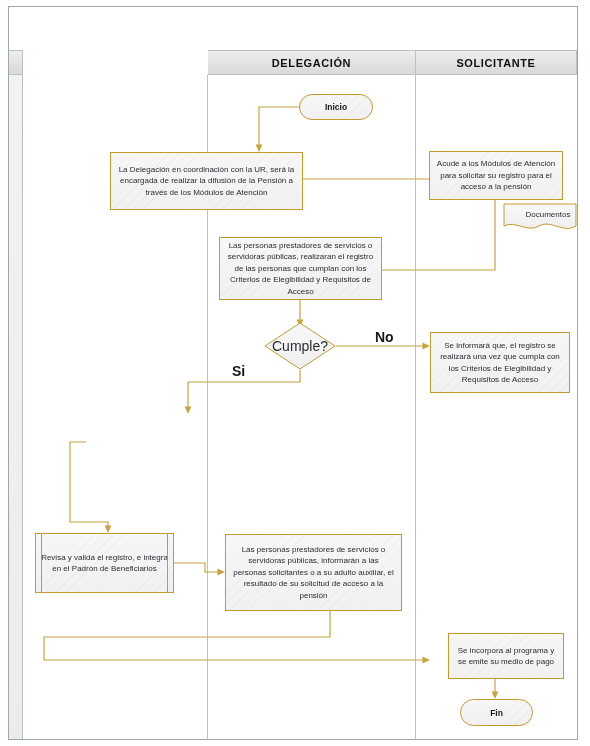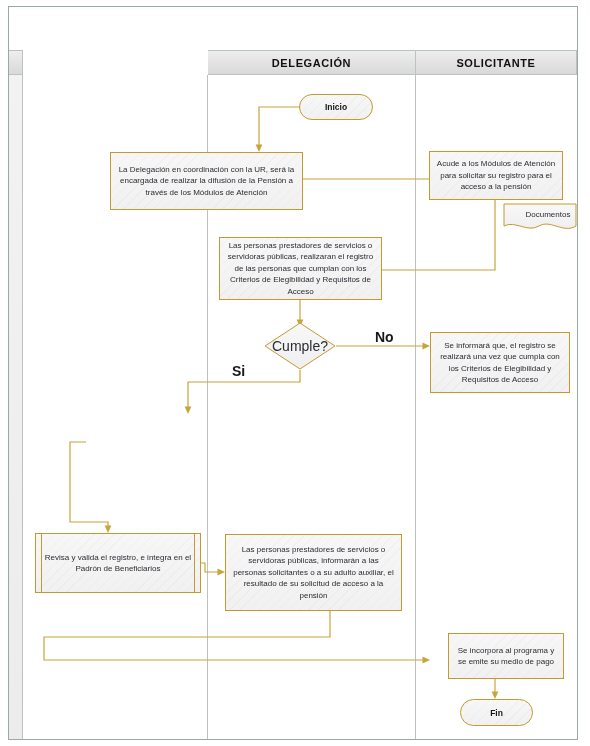--- a/index.html
+++ b/index.html
@@ -269,21 +269,21 @@
         </linearGradient>
       </defs>
       <polygon points="36,1 71,24 36,47 1,24" fill="url(#decg)" stroke="#c49a2e" stroke-width="1"></polygon>
     </svg>
     <div class="decision-label">Cumple?</div>
   </div>
 
   <div class="shape process" style="left:430px; top:332px; width:140px; height:61px;">Se informará que, el registro se realizará una vez que cumpla con los Criterios de Elegibilidad y Requisitos de Acceso</div>
 
 
-  <div class="shape process predef" style="left:35px; top:533px; width:166px; height:60px;">Revisa y valida el registro, e integra en el Padrón de Beneficiarios</div>
+  <div class="shape process predef" style="left:35px; top:533px; width:139px; height:60px;">Revisa y valida el registro, e integra en el Padrón de Beneficiarios</div>
 
   <div class="shape process" style="left:225px; top:534px; width:177px; height:77px;">Las personas prestadores de servicios o servidoras públicas, informarán a las personas solicitantes o a su adulto auxiliar, el resultado de su solicitud de acceso a la pensión</div>
 
   <div class="shape process" style="left:448px; top:633px; width:116px; height:46px;">Se incorpora al programa y se emite su medio de pago</div>
 
   <div class="shape terminator" style="left:460px; top:699px; width:73px; height:27px;">Fin</div>
 
 </div>
 
 </body></html>

